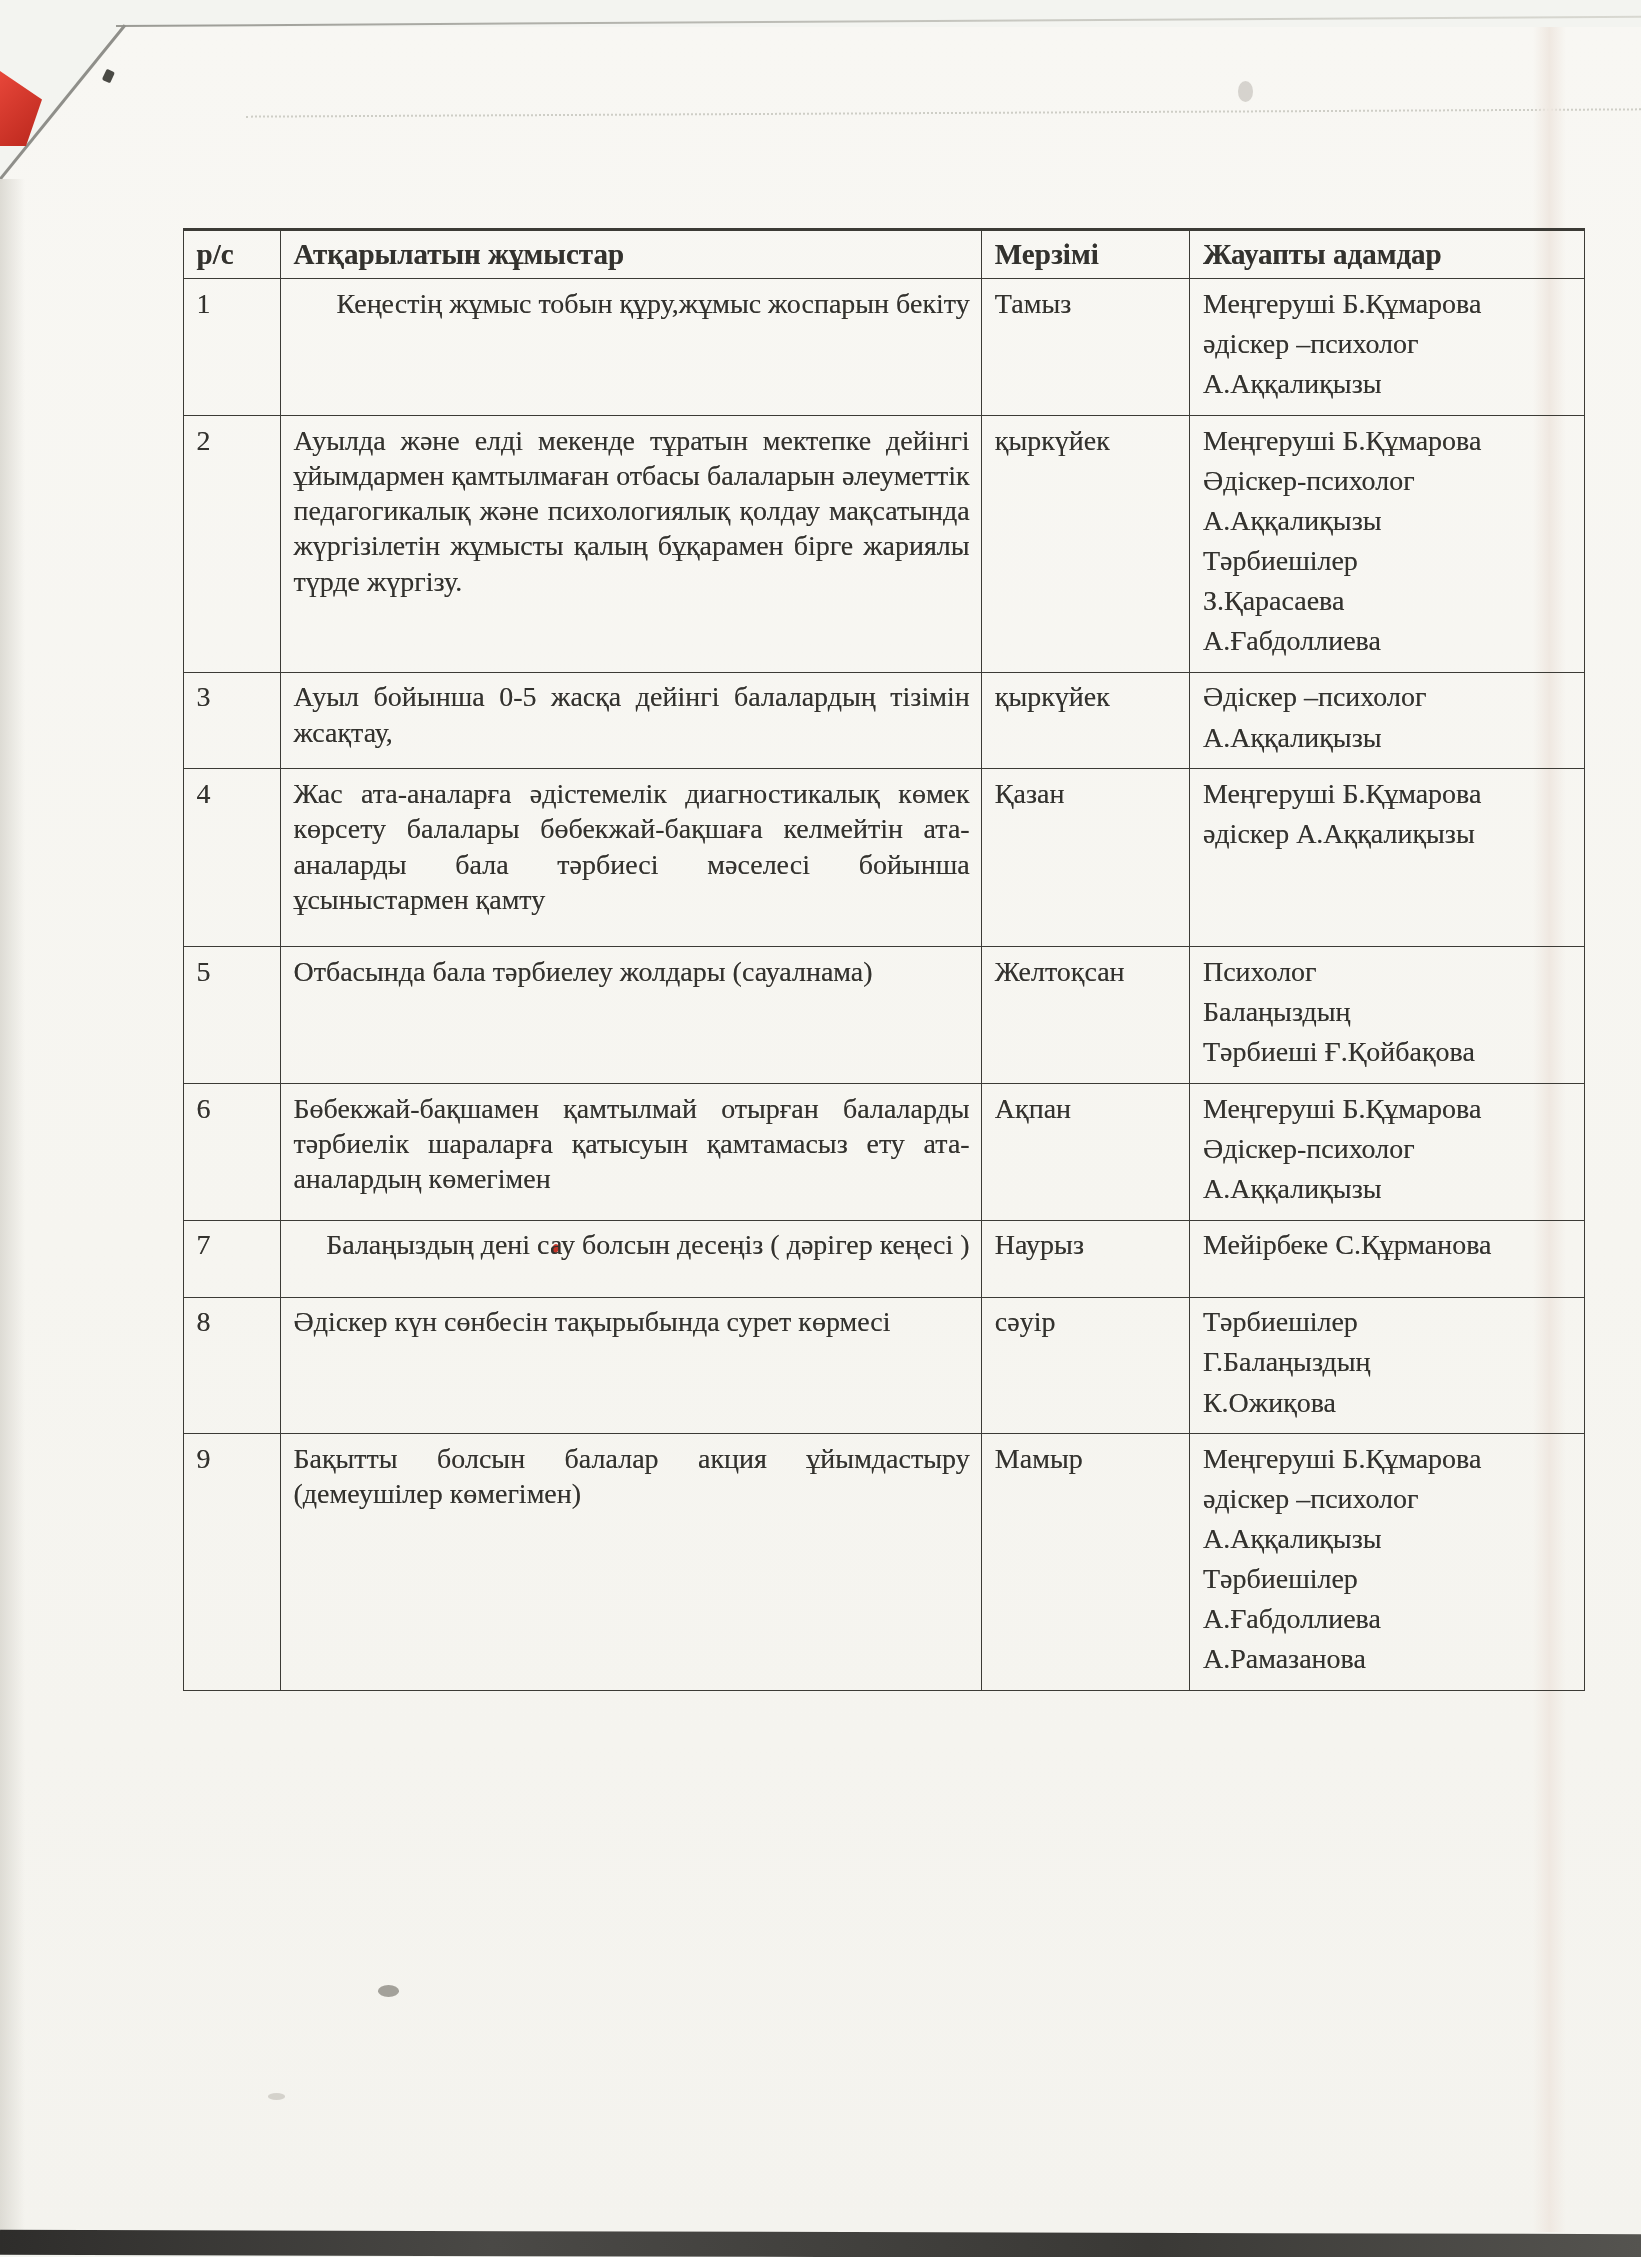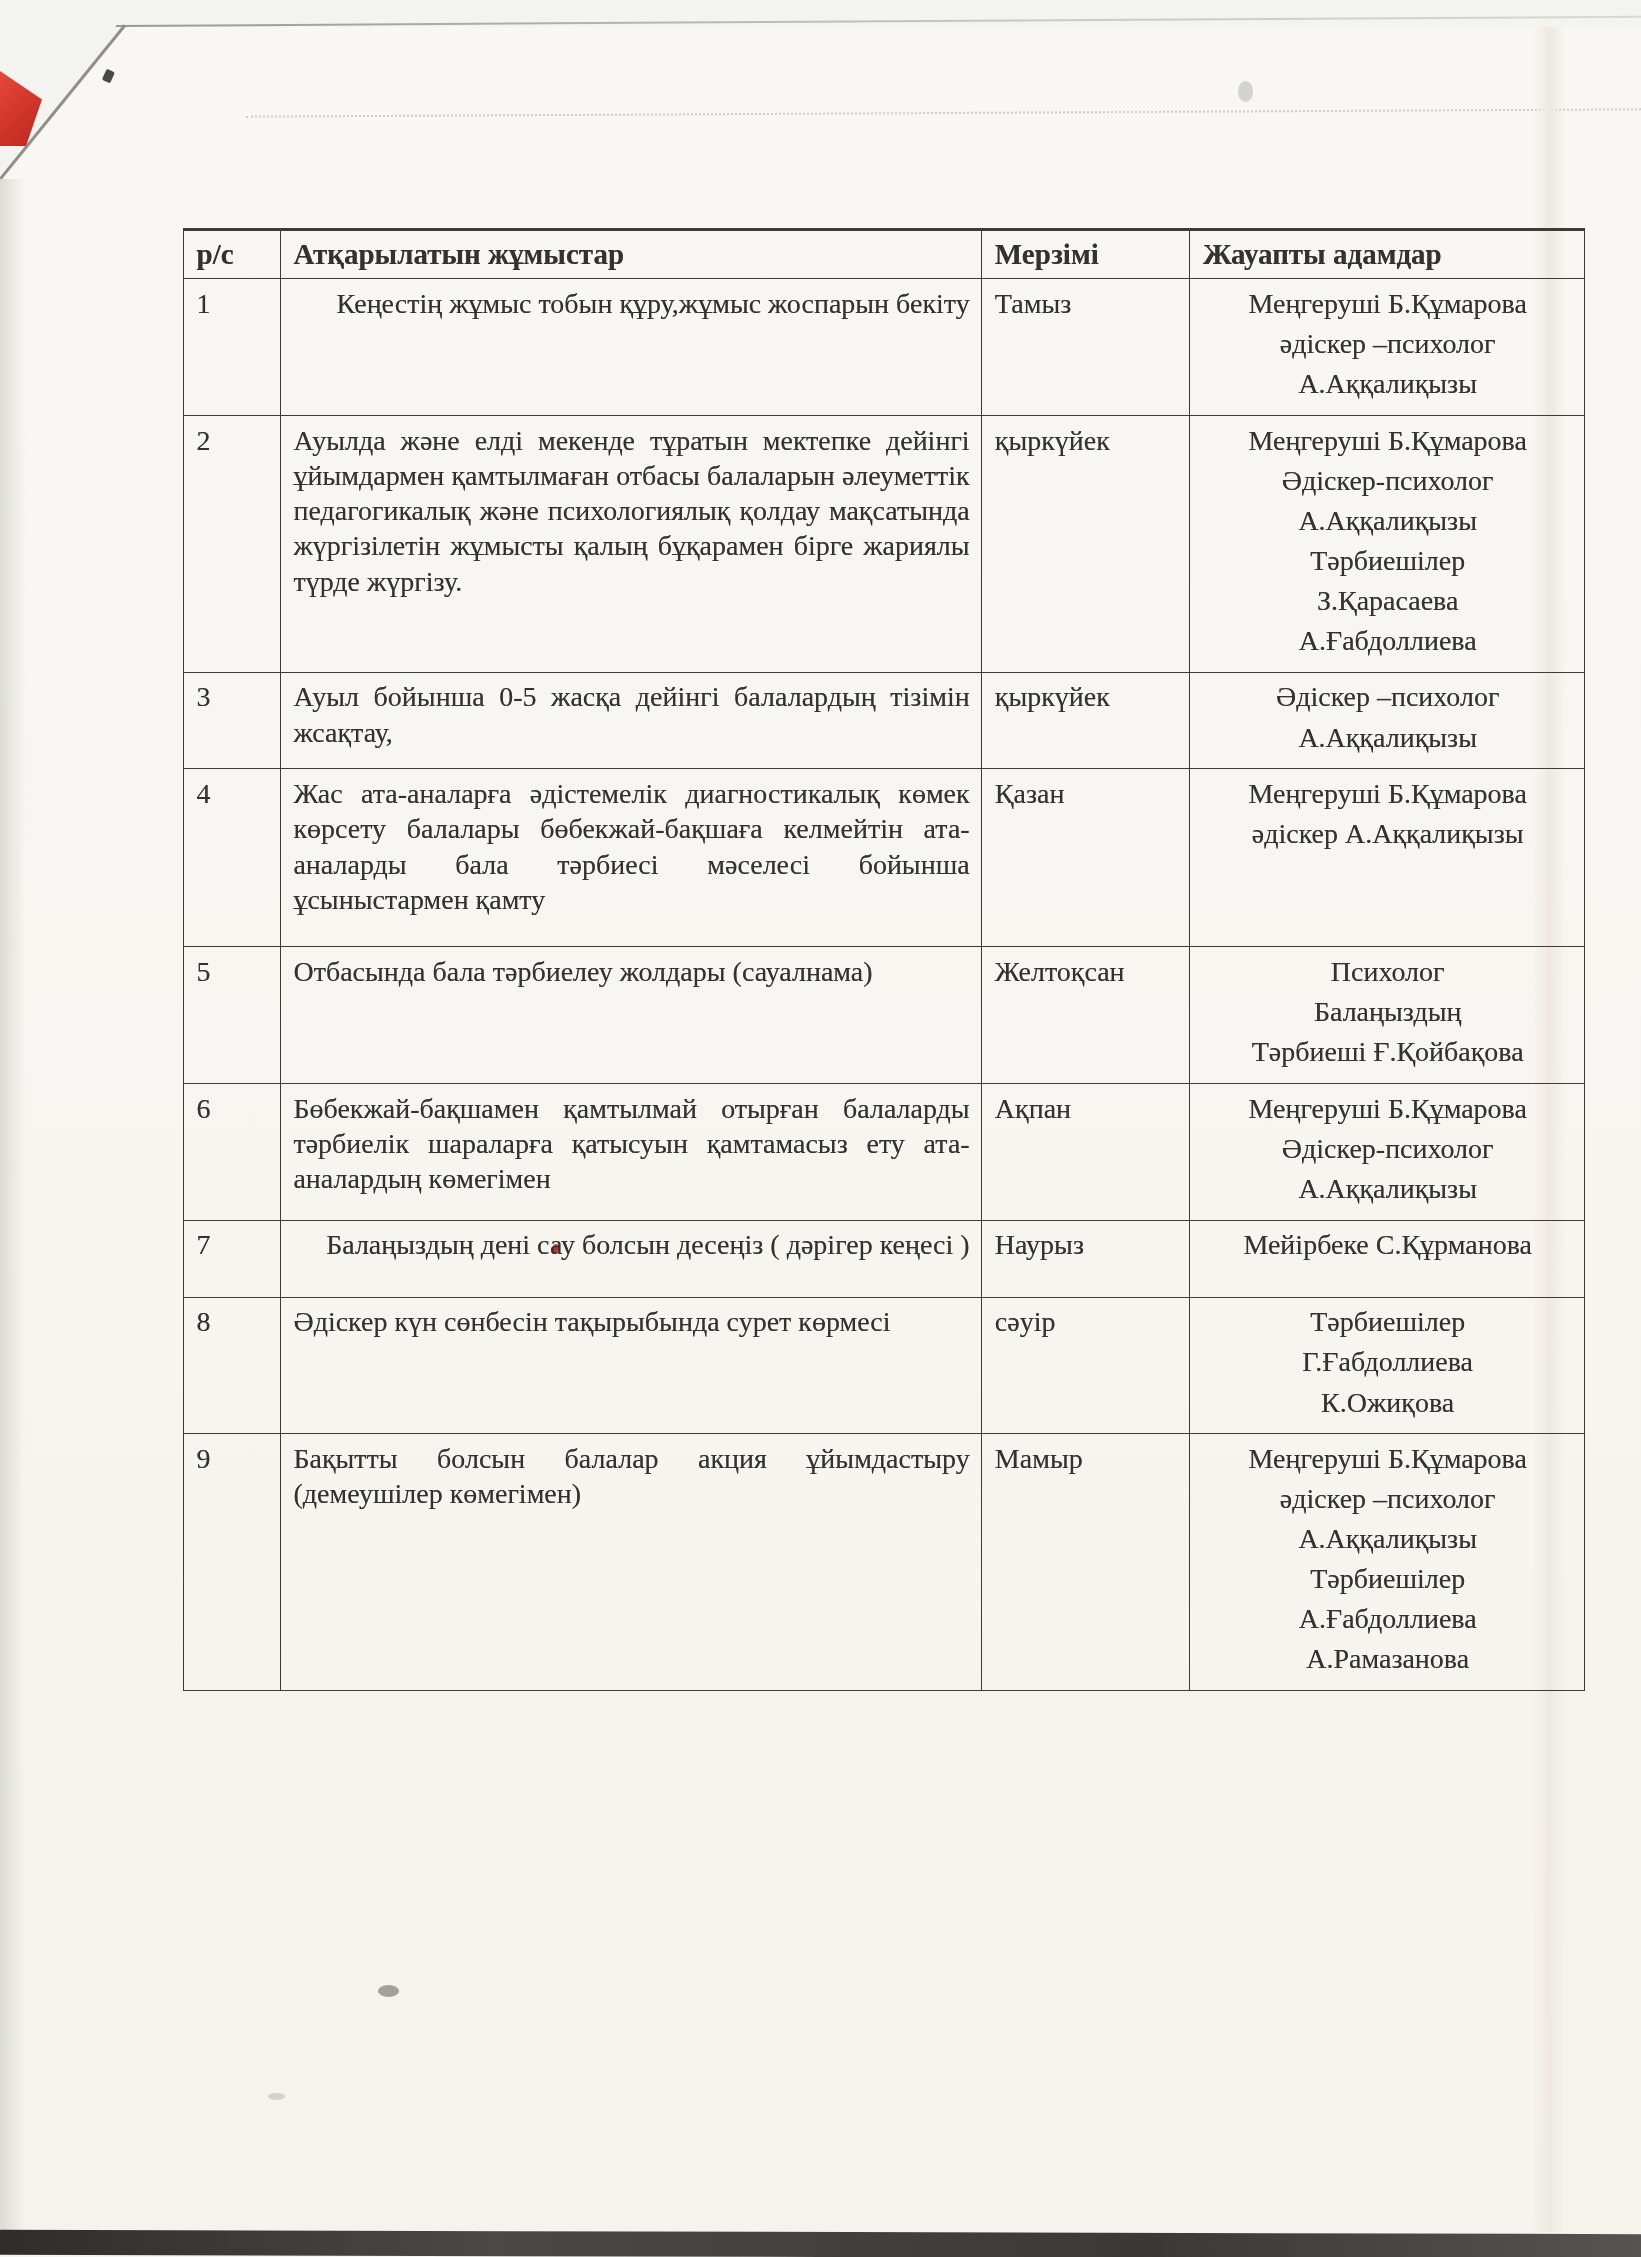--- a/index.html
+++ b/index.html
@@ -73,21 +73,21 @@
   }
   table.plan thead th{
     font-weight:bold;font-size:29px;text-align:left;
     border-top-width:3.9px;
     padding-top:4.8px;padding-bottom:5.8px;
   }
   .c-num{width:61px;}
   .c-task{width:599px;text-align:justify;}
   .c-term{width:160px;}
   .c-resp{width:326px;}
-  .c-resp div{padding-bottom:4.8px;text-align:center;}
+  .c-resp div{padding-bottom:4.8px;}
   tbody tr:nth-child(1){height:100px;}
   tbody tr:nth-child(2){height:220px;}
   tbody tr:nth-child(3){height:73px;}
   tbody tr:nth-child(4){height:178px;}
   tbody tr:nth-child(5){height:116px;}
   tbody tr:nth-child(6){height:110px;}
   tbody tr:nth-child(7){height:77px;}
   tbody tr:nth-child(8){height:87px;}
   tbody tr:nth-child(9){height:207px;}
   tbody tr:nth-child(10){height:145px;}
@@ -194,21 +194,21 @@
         <td class="c-resp">
           <div>Мейірбеке С.Құрманова</div>
         </td>
       </tr>
       <tr>
         <td class="c-num">8</td>
         <td class="c-task">Әдіскер күн сөнбесін тақырыбында сурет көрмесі</td>
         <td class="c-term">сәуір</td>
         <td class="c-resp">
           <div>Тәрбиешілер</div>
-          <div>Г.Ғабдоллиева</div>
+          <div>Г.Балаңыздың</div>
           <div>К.Ожиқова</div>
         </td>
       </tr>
       <tr>
         <td class="c-num">9</td>
         <td class="c-task">Бақытты болсын балалар акция ұйымдастыру (демеушілер көмегімен)</td>
         <td class="c-term">Мамыр</td>
         <td class="c-resp">
           <div>Меңгеруші Б.Құмарова</div>
           <div>әдіскер –психолог</div>

